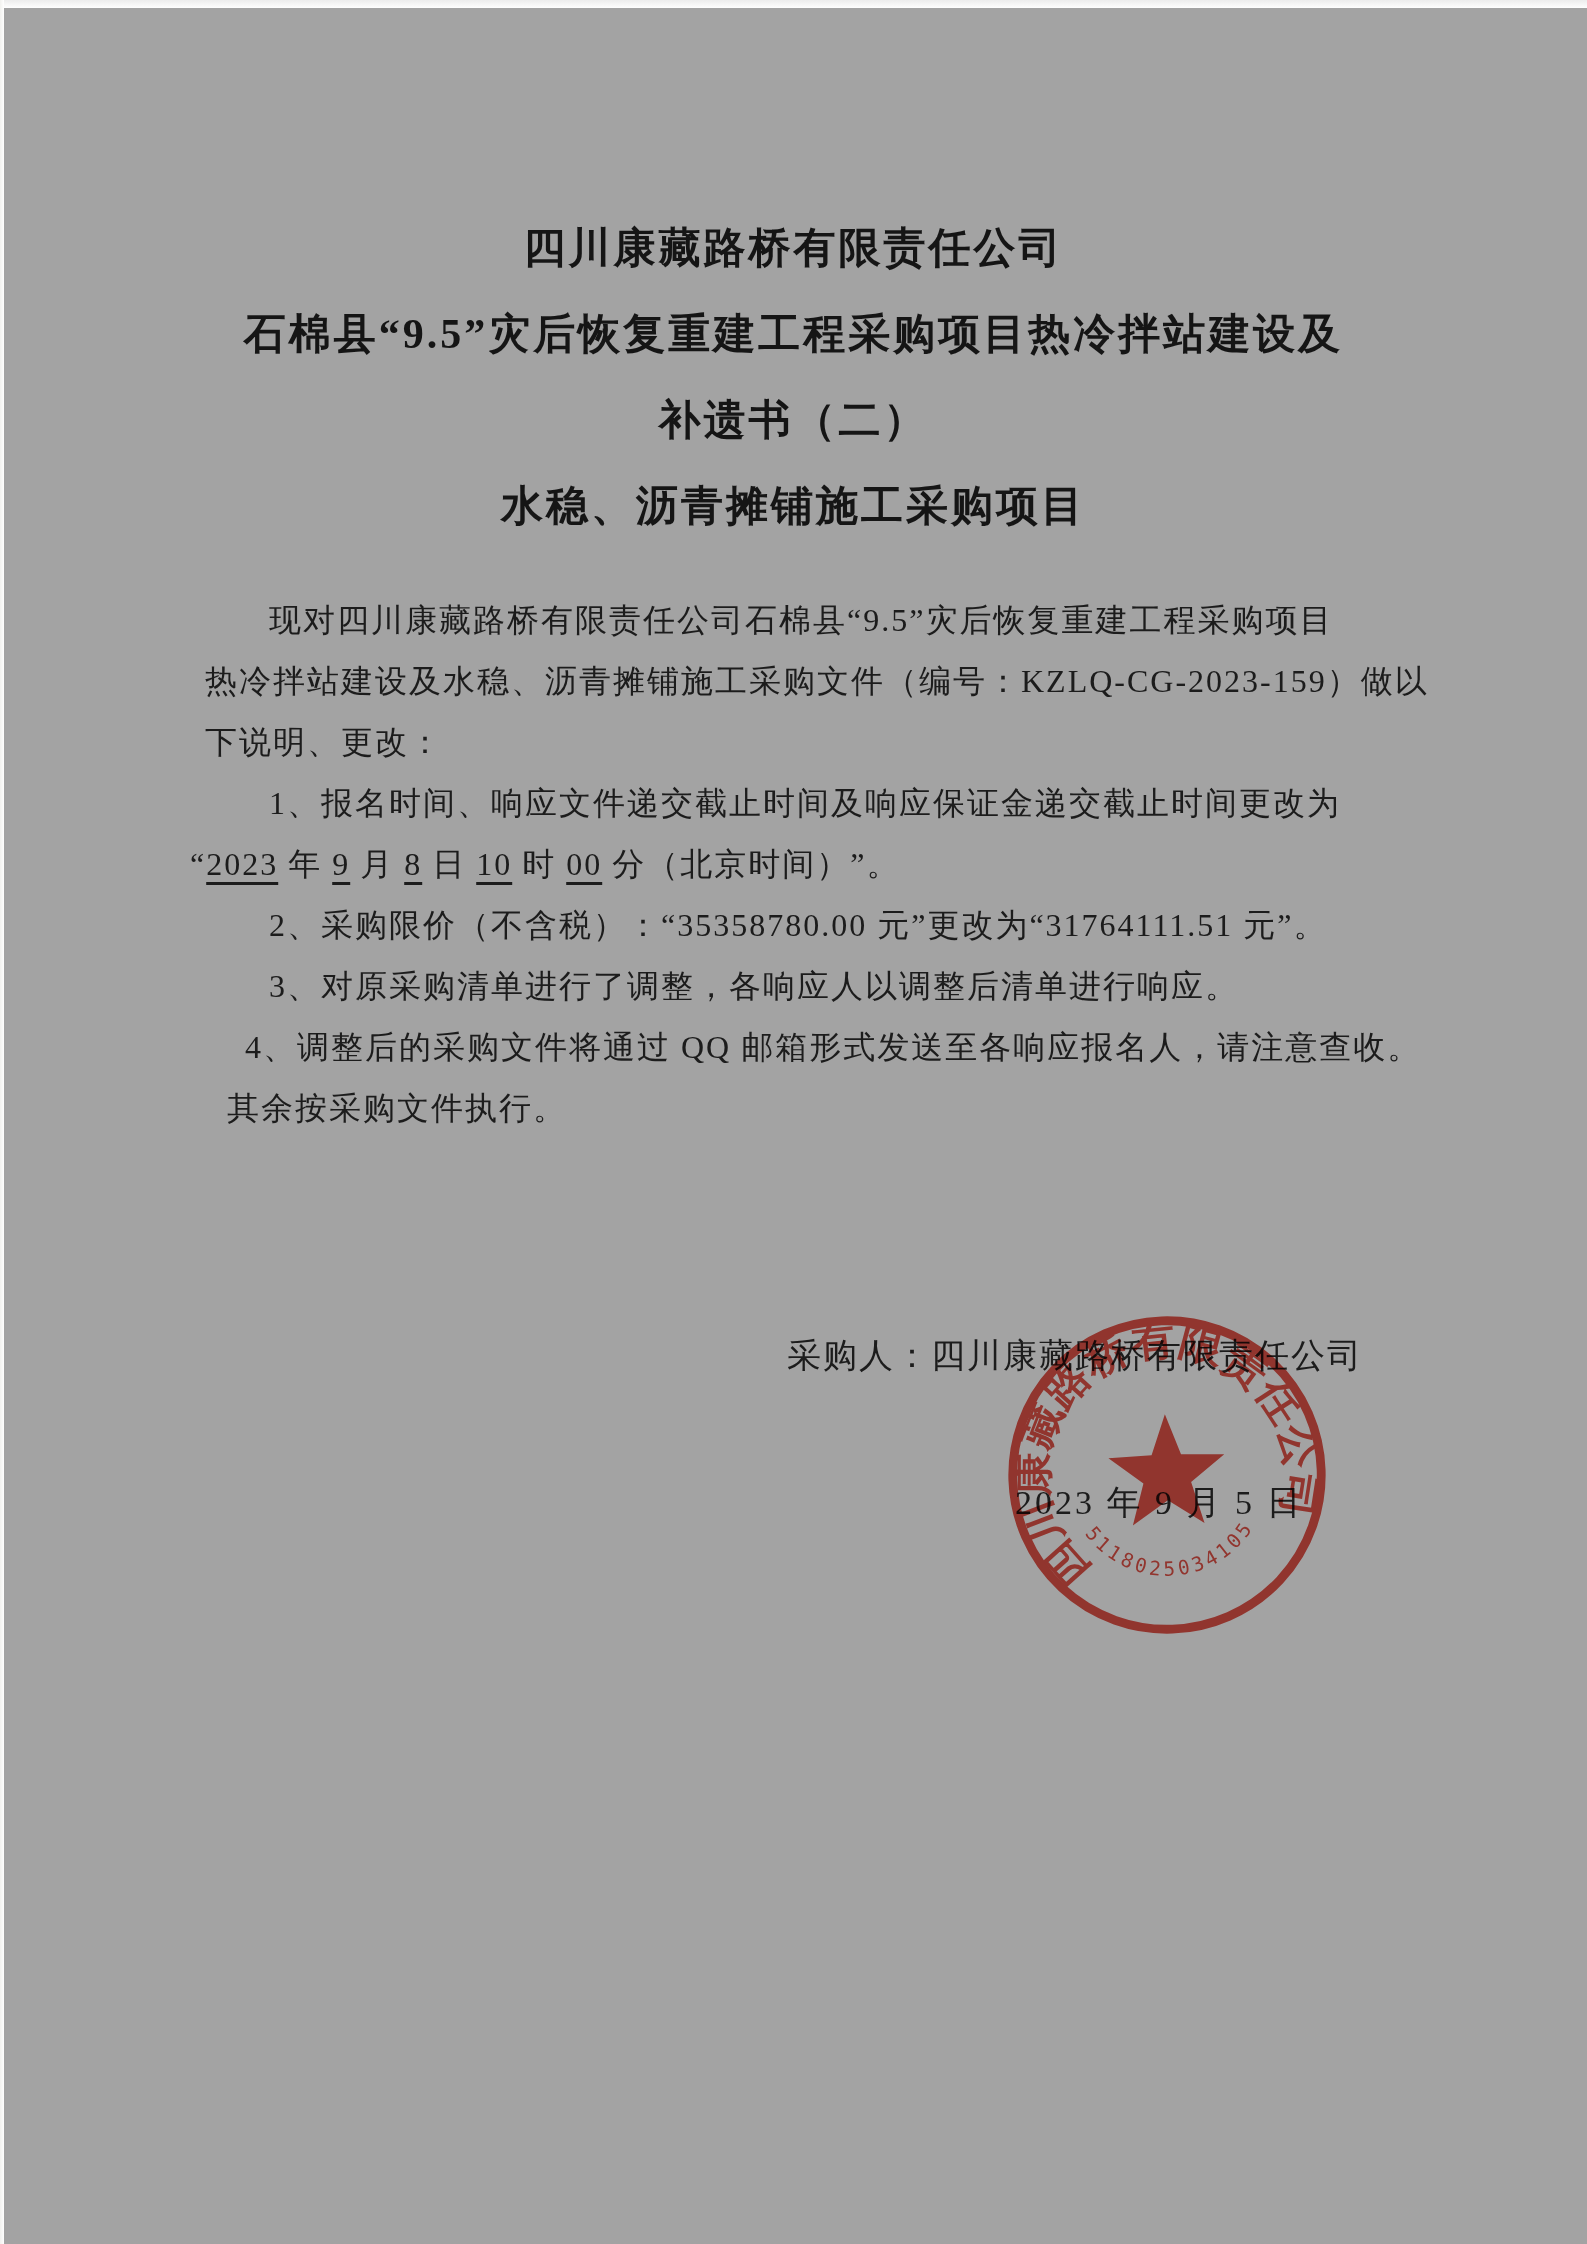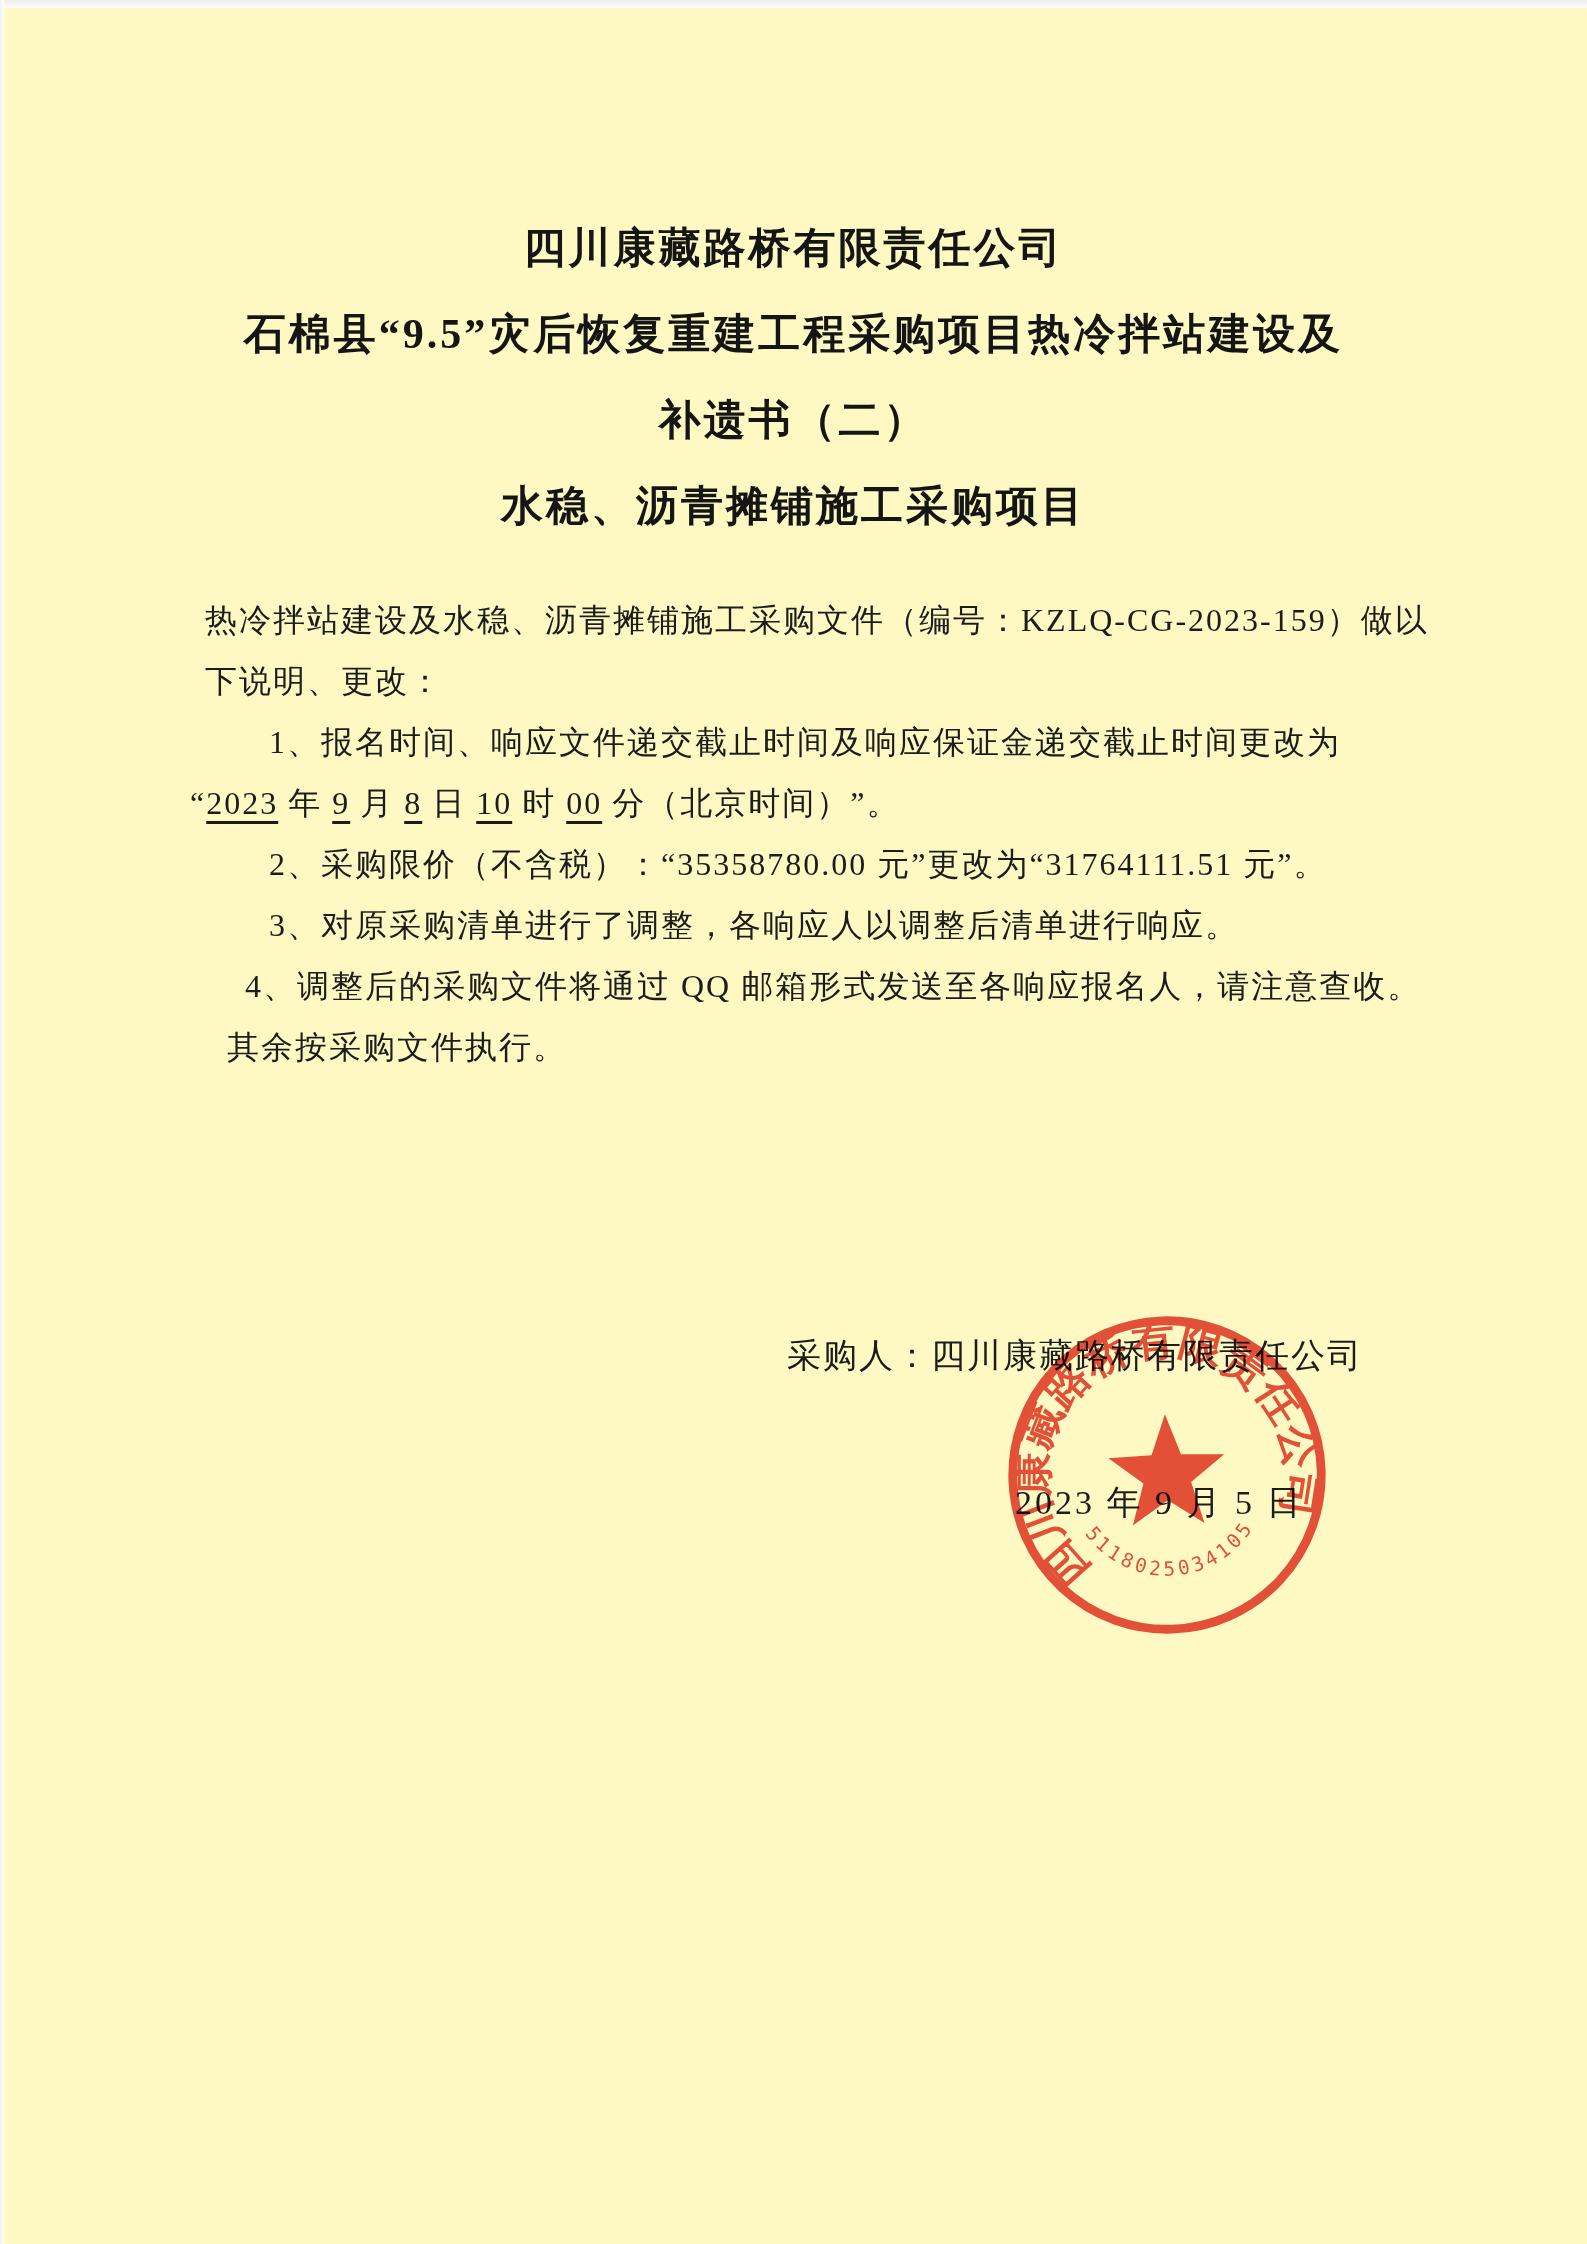--- a/index.html
+++ b/index.html
@@ -1,19 +1,19 @@
 <!DOCTYPE html>
 <html><head>
 <meta charset="utf-8">
 <style>
   html,body{margin:0;padding:0;background:#ffffff;}
   .page{
     position:relative;
     width:1587px;height:2244px;
-    background:#fef9c3;
+    background:#a3a3a3;
     overflow:hidden;
     font-family:"Liberation Serif","DejaVu Serif",serif;
     color:#1e1e1e;
   }
   .scan-edge-top{
     position:absolute;top:0;left:0;right:0;height:8px;
     background:linear-gradient(#ececec,#fefefe);
   }
   .scan-edge-left{
     position:absolute;top:0;left:0;bottom:0;width:4px;
@@ -78,20 +78,21 @@
   <div class="scan-edge-left"></div>
 
   <div class="title-block">
     <div class="line">四川康藏路桥有限责任公司</div>
     <div class="line">石棉县“9.5”灾后恢复重建工程采购项目热冷拌站建设及</div>
     <div class="line">补遗书（二）</div>
     <div class="line">水稳、沥青摊铺施工采购项目</div>
   </div>
 
   <div class="body-block">
+    <div class="line ind-2em">现对四川康藏路桥有限责任公司石棉县“9.5”灾后恢复重建工程采购项目</div>
     <div class="line">热冷拌站建设及水稳、沥青摊铺施工采购文件（编号：KZLQ-CG-2023-159）做以</div>
     <div class="line">下说明、更改：</div>
     <div class="line ind-2em">1、报名时间、响应文件递交截止时间及响应保证金递交截止时间更改为</div>
     <div class="line ind-quote">
       <span>“</span><span class="u">2023</span><span> 年 </span><span class="u">9</span><span> 月 </span><span class="u">8</span><span> 日 </span><span class="u">10</span><span> 时 </span><span class="u">00</span><span> 分（北京时间）”。</span>
     </div>
     <div class="line ind-2em">2、采购限价（不含税）：“35358780.00 元”更改为“31764111.51 元”。</div>
     <div class="line ind-2em">3、对原采购清单进行了调整，各响应人以调整后清单进行响应。</div>
     <div class="line ind-item4">4、调整后的采购文件将通过 QQ 邮箱形式发送至各响应报名人，请注意查收。</div>
     <div class="line ind-closing">其余按采购文件执行。</div>

